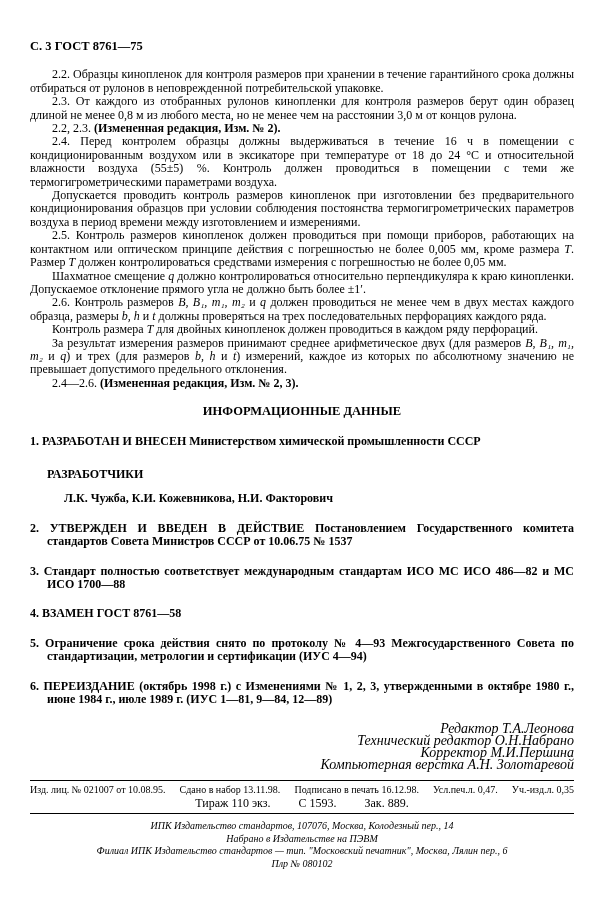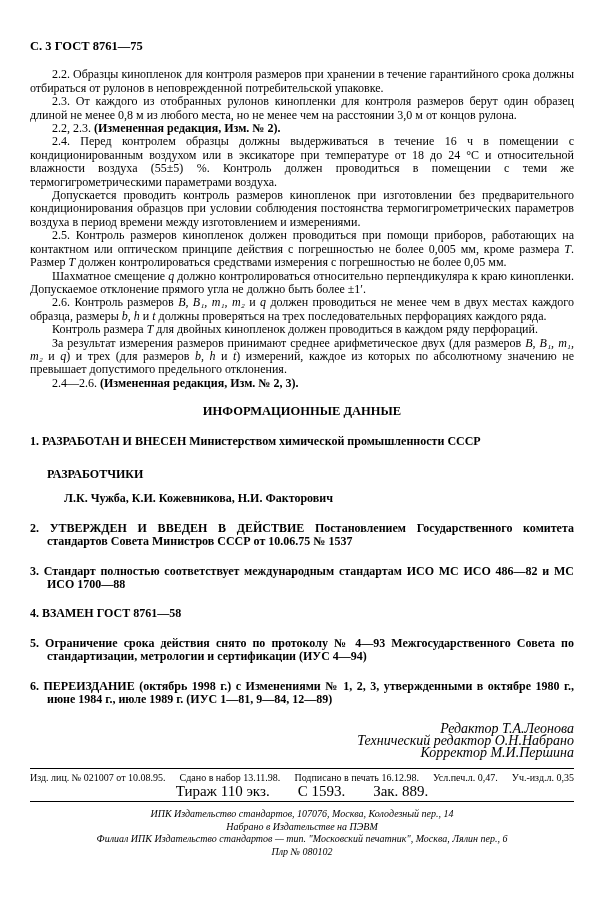--- a/index.html
+++ b/index.html
@@ -61,21 +61,21 @@
     display: flex;
     justify-content: space-between;
     font-size: 10px;
     line-height: 12px;
     margin-top: 3px;
   }
   .print-row-center {
     display: flex;
     justify-content: center;
     gap: 28px;
-    font-size: 15px;
+    font-size: 12px;
     line-height: 12px;
     margin: 1px 0 4px 0;
   }
   .publisher { margin-top: 6px; font-style: italic; }
   .publisher-line {
     text-align: center;
     font-size: 10px;
     line-height: 12.5px;
   }
 </style>
@@ -110,20 +110,21 @@
       <div class="info-item"><span class="b">3. Стандарт полностью соответствует международным стандартам ИСО МС ИСО 486—82 и МС ИСО 1700—88</span></div>
       <div class="info-item"><span class="b">4. ВЗАМЕН ГОСТ 8761—58</span></div>
       <div class="info-item"><span class="b">5. Ограничение срока действия снято по протоколу № 4—93 Межгосударственного Совета по стандартизации, метрологии и сертификации (ИУС 4—94)</span></div>
       <div class="info-item"><span class="b">6. ПЕРЕИЗДАНИЕ (октябрь 1998 г.) с Изменениями № 1, 2, 3, утвержденными в октябре 1980 г., июне 1984 г., июле 1989 г. (ИУС 1—81, 9—84, 12—89)</span></div>
     </div>
 
   <div class="credits">
       <div class="credit-line">Редактор Т.А.Леонова</div>
       <div class="credit-line">Технический редактор О.Н.Набрано</div>
       <div class="credit-line">Корректор М.И.Першина</div>
+      <div class="credit-line">Компьютерная верстка А.Н. Золотаревой</div>
     </div>
 
   <div class="rule rule-1"></div>
 
   <div class="print-row">
       <div class="print-seg">Изд. лиц. № 021007 от 10.08.95.</div>
       <div class="print-seg">Сдано в набор 13.11.98.</div>
       <div class="print-seg">Подписано в печать 16.12.98.</div>
       <div class="print-seg">Усл.печ.л. 0,47.</div>
       <div class="print-seg">Уч.-изд.л. 0,35</div>

